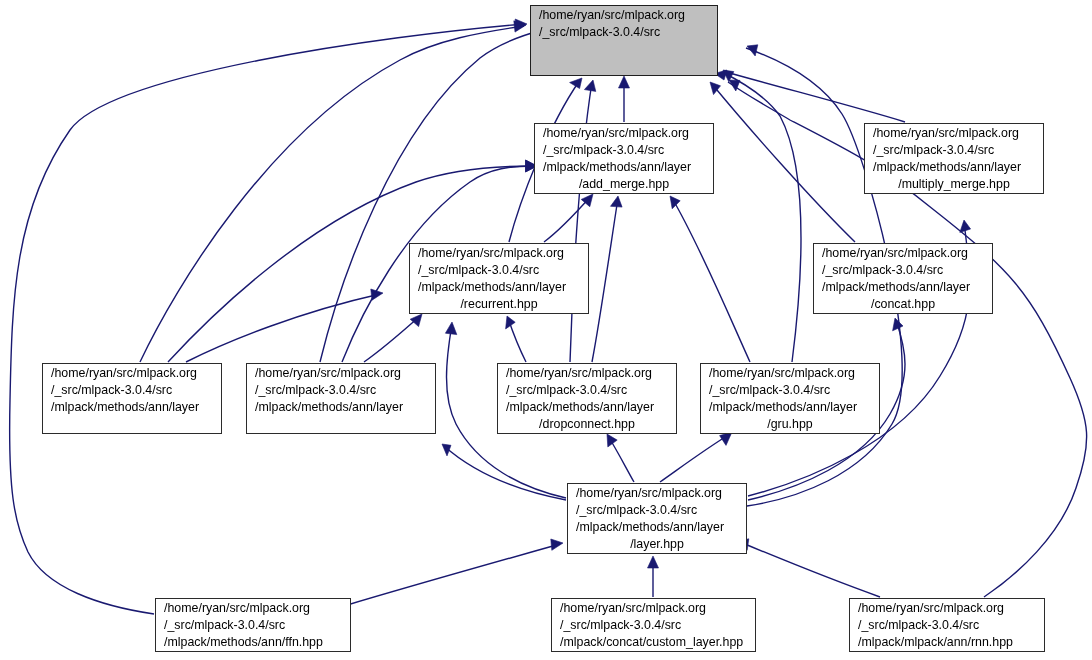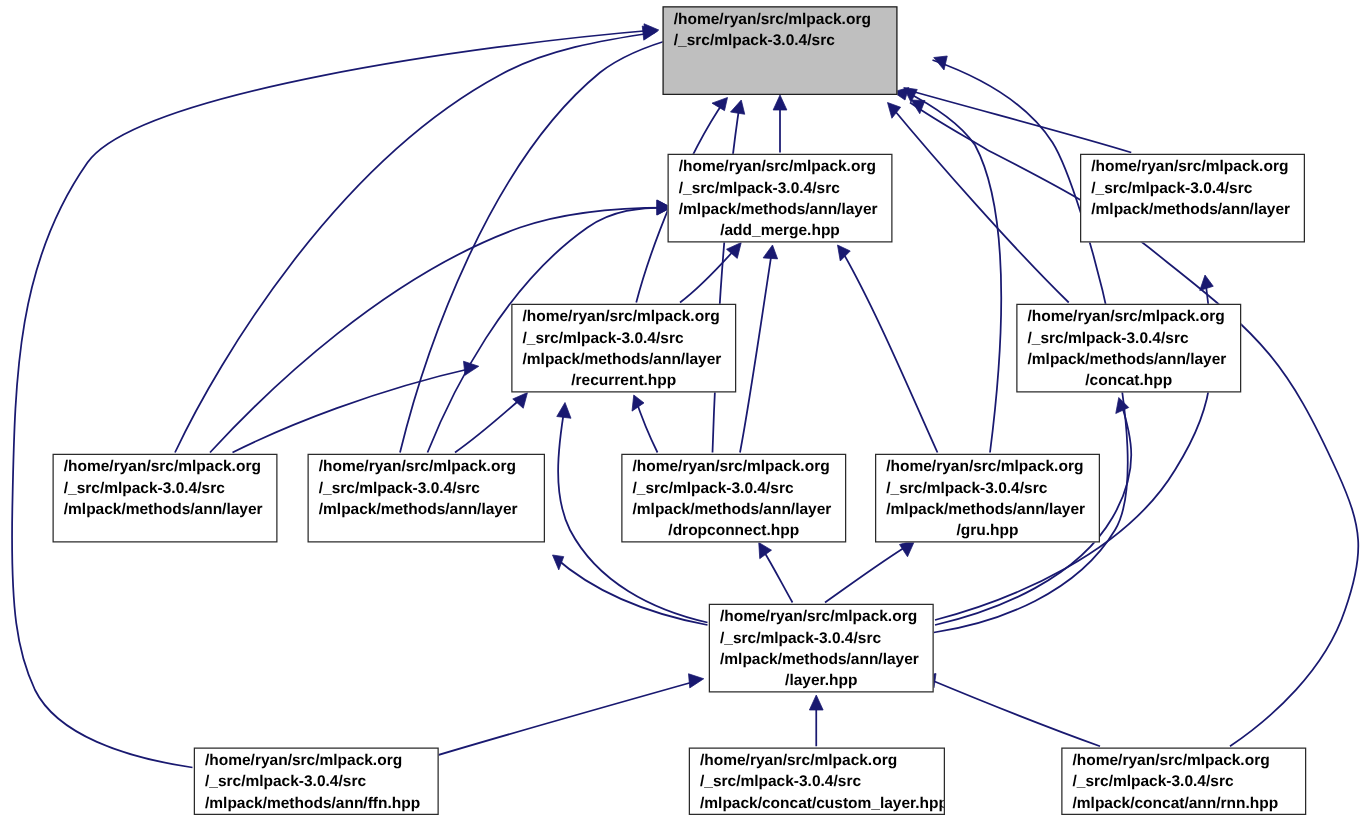--- a/index.html
+++ b/index.html
@@ -49,21 +49,20 @@
     white-space: nowrap;
     overflow: hidden;
   }
   .node.root {
     background: #bfbfbf;
     border-color: #1f1f1f;
   }
   .node .nline {
     display: block;
     height: 17px;
-    font-weight: bold;
   }
   .node .nline.l {
     text-align: left;
     padding-left: 8px;
   }
 </style>
 </head>
 <body>
 
 <div id="graph-root">
@@ -188,20 +187,21 @@
     <div class="node" style="left: 534px; top: 123px; width: 180px; height: 71px; background: rgb(255, 255, 255);">
       <span class="nline l">/home/ryan/src/mlpack.org</span>
       <span class="nline l">/_src/mlpack-3.0.4/src</span>
       <span class="nline l">/mlpack/methods/ann/layer</span>
       <span class="nline">/add_merge.hpp</span>
     </div>
     <div class="node" style="left: 864px; top: 123px; width: 180px; height: 71px; background: rgb(255, 255, 255);">
       <span class="nline l">/home/ryan/src/mlpack.org</span>
       <span class="nline l">/_src/mlpack-3.0.4/src</span>
       <span class="nline l">/mlpack/methods/ann/layer</span>
+      <span class="nline">/multiply_merge.hpp</span>
     </div>
     <div class="node" style="left: 409px; top: 243px; width: 180px; height: 71px; background: rgb(255, 255, 255);">
       <span class="nline l">/home/ryan/src/mlpack.org</span>
       <span class="nline l">/_src/mlpack-3.0.4/src</span>
       <span class="nline l">/mlpack/methods/ann/layer</span>
       <span class="nline">/recurrent.hpp</span>
     </div>
     <div class="node" style="left: 813px; top: 243px; width: 180px; height: 71px; background: rgb(255, 255, 255);">
       <span class="nline l">/home/ryan/src/mlpack.org</span>
       <span class="nline l">/_src/mlpack-3.0.4/src</span>
@@ -242,15 +242,15 @@
       <span class="nline l">/mlpack/methods/ann/ffn.hpp</span>
     </div>
     <div class="node" style="left: 551px; top: 598px; width: 205px; height: 54px; background: rgb(255, 255, 255);">
       <span class="nline l">/home/ryan/src/mlpack.org</span>
       <span class="nline l">/_src/mlpack-3.0.4/src</span>
       <span class="nline l">/mlpack/concat/custom_layer.hpp</span>
     </div>
     <div class="node" style="left: 849px; top: 598px; width: 196px; height: 54px; background: rgb(255, 255, 255);">
       <span class="nline l">/home/ryan/src/mlpack.org</span>
       <span class="nline l">/_src/mlpack-3.0.4/src</span>
-      <span class="nline l">/mlpack/concat/ann/rnn.hpp</span>
+      <span class="nline l">/mlpack/mlpack/ann/rnn.hpp</span>
     </div>
   </div>
 
 </body></html>

